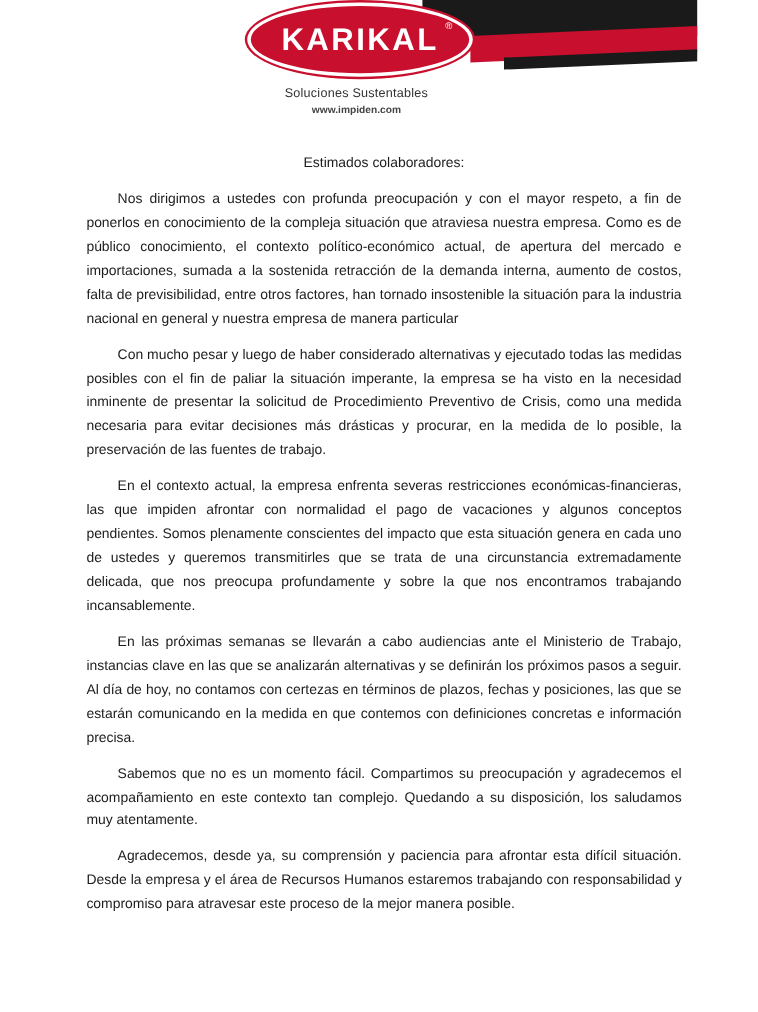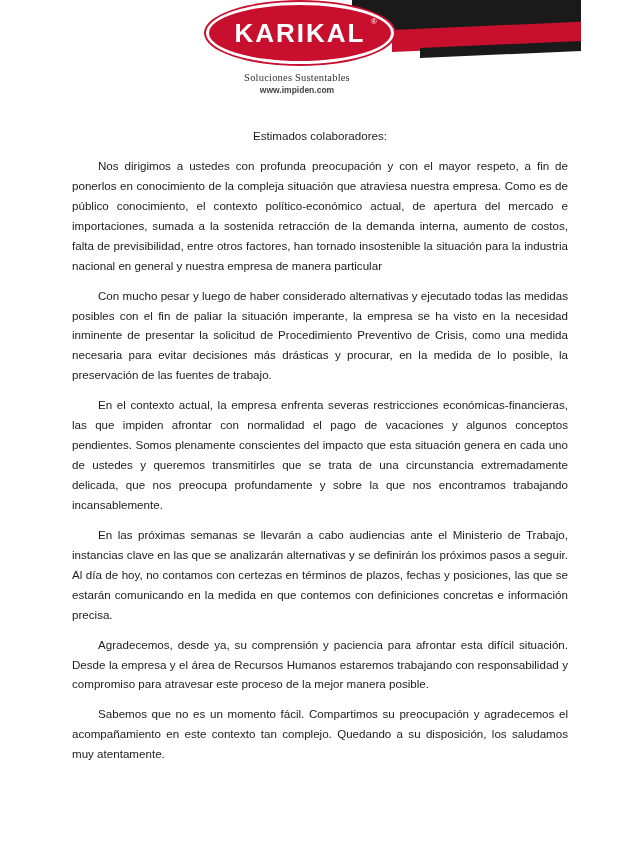--- a/index.html
+++ b/index.html
@@ -83,21 +83,20 @@
     right: 14px;
     top: 12px;
     font-size: 8px;
     color: #ffffff;
   }
   .logo-tagline {
     margin-top: 8px;
     font-size: 10.5px;
     color: #333333;
     letter-spacing: 0.2px;
-    font-family: Liberation Serif, serif;
   }
   .logo-url {
     margin-top: 2px;
     font-size: 8.5px;
     color: #444444;
     font-weight: bold;
   }
 
   
   .doc-body {
@@ -149,16 +148,16 @@
   </div>
 </div>
 
 <div class="doc-body">
   <div class="salutation">Estimados colaboradores:</div>
 
   <p class="para">Nos dirigimos a ustedes con profunda preocupación y con el mayor respeto, a fin de ponerlos en conocimiento de la compleja situación que atraviesa nuestra empresa. Como es de público conocimiento, el contexto político-económico actual, de apertura del mercado e importaciones, sumada a la sostenida retracción de la demanda interna, aumento de costos, falta de previsibilidad, entre otros factores, han tornado insostenible la situación para la industria nacional en general y nuestra empresa de manera particular</p>
   <p class="para">Con mucho pesar y luego de haber considerado alternativas y ejecutado todas las medidas posibles con el fin de paliar la situación imperante, la empresa se ha visto en la necesidad inminente de presentar la solicitud de Procedimiento Preventivo de Crisis, como una medida necesaria para evitar decisiones más drásticas y procurar, en la medida de lo posible, la preservación de las fuentes de trabajo.</p>
   <p class="para">En el contexto actual, la empresa enfrenta severas restricciones económicas-financieras, las que impiden afrontar con normalidad el pago de vacaciones y algunos conceptos pendientes. Somos plenamente conscientes del impacto que esta situación genera en cada uno de ustedes y queremos transmitirles que se trata de una circunstancia extremadamente delicada, que nos preocupa profundamente y sobre la que nos encontramos trabajando incansablemente.</p>
   <p class="para">En las próximas semanas se llevarán a cabo audiencias ante el Ministerio de Trabajo, instancias clave en las que se analizarán alternativas y se definirán los próximos pasos a seguir. Al día de hoy, no contamos con certezas en términos de plazos, fechas y posiciones, las que se estarán comunicando en la medida en que contemos con definiciones concretas e información precisa.</p>
+  <p class="para">Sabemos que no es un momento fácil. Compartimos su preocupación y agradecemos el acompañamiento en este contexto tan complejo. Quedando a su disposición, los saludamos muy atentamente.</p>
   <p class="para">Agradecemos, desde ya, su comprensión y paciencia para afrontar esta difícil situación. Desde la empresa y el área de Recursos Humanos estaremos trabajando con responsabilidad y compromiso para atravesar este proceso de la mejor manera posible.</p>
-  <p class="para">Sabemos que no es un momento fácil. Compartimos su preocupación y agradecemos el acompañamiento en este contexto tan complejo. Quedando a su disposición, los saludamos muy atentamente.</p>
 
 </div>
 
 </body></html>

